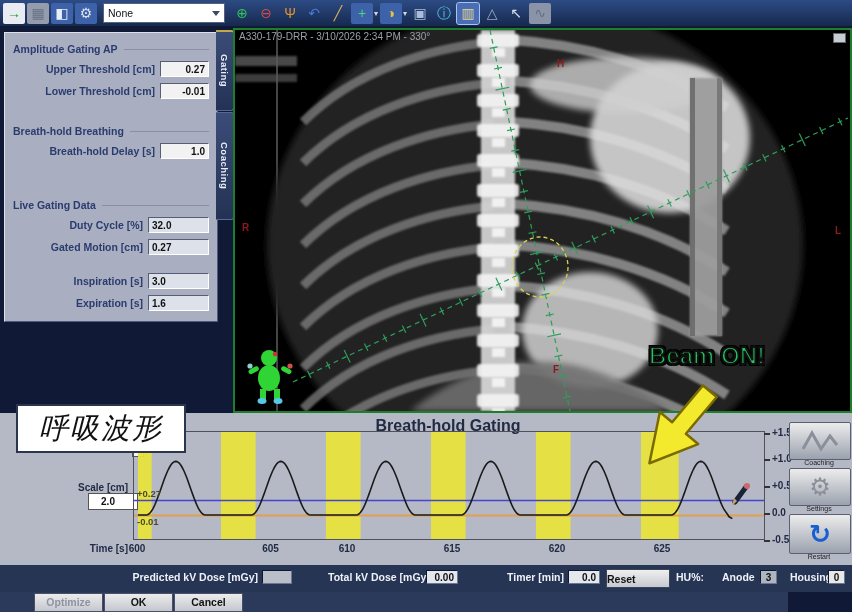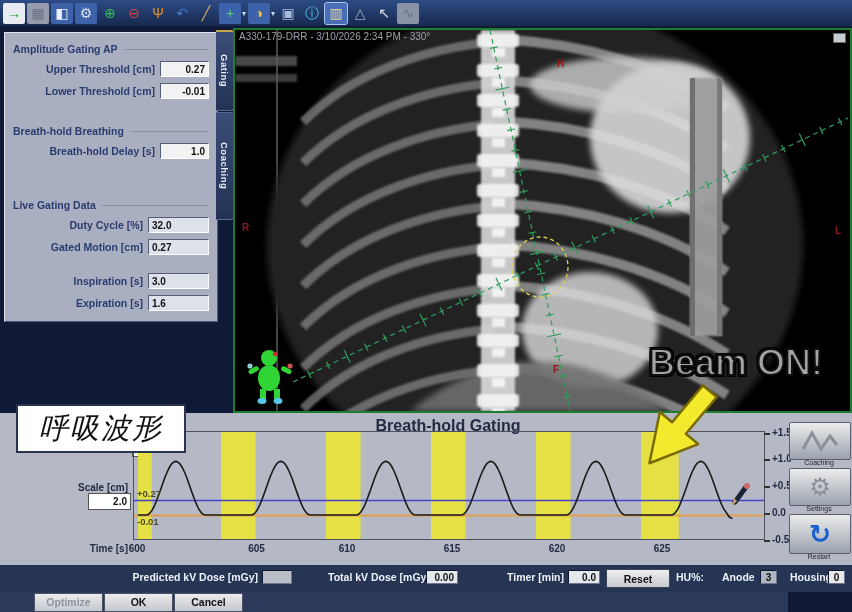--- a/index.html
+++ b/index.html
@@ -39,68 +39,72 @@
     writing-mode:vertical-rl;font-size:9.5px;font-weight:bold;letter-spacing:.5px;
     display:flex;align-items:center;justify-content:center;cursor:pointer;}
   .vtab.t1{top:4px;height:78px;border-top:2px solid #c3a94e;}
   .vtab.t2{top:86px;height:106px;}
   
   .viewer{position:absolute;left:233px;top:28px;width:619px;height:385px;box-sizing:border-box;
     background:#000;border:2px solid #1d7e2d;}
   .v-header{position:absolute;left:4px;top:1px;font-size:10px;color:#9aa0a8;z-index:5;}
   .v-min{position:absolute;right:4px;top:3px;width:11px;height:8px;background:#c8ccd4;border:1px solid #666;z-index:6;cursor:pointer;}
   .orient{position:absolute;font-size:10px;font-weight:bold;color:#8c1a1a;z-index:5;}
-  .beam{position:absolute;left:398px;top:312px;z-index:7;font-size:36px;font-weight:bold;color:#a3a3a3;
+  .beam{position:absolute;left:398px;top:312px;z-index:7;font-size:24px;font-weight:bold;color:#22c55e;
     -webkit-text-stroke:2px #101010;text-shadow:2px 2px 0 #000,-2px 2px 0 #000,2px -2px 0 #000,-2px -2px 0 #000;white-space:nowrap;padding-left:16px;}
   
   .chart-sec{position:absolute;left:0;top:413px;width:852px;height:152px;background:#b5b9c6;}
   .c-title{position:absolute;left:133px;top:4px;width:630px;text-align:center;font-size:16px;font-weight:bold;color:#222b44;}
   .plot{position:absolute;left:133px;top:18px;width:630px;height:107px;border:1px solid #50505c;box-sizing:content-box;}
   .c-lab{position:absolute;font-size:10px;font-weight:bold;color:#222b44;}
   .r-al{text-align:right;}
   .chk{position:absolute;left:132px;top:32px;width:10px;height:10px;background:#f4f4f4;border:1px solid #555;}
   .scale-in{position:absolute;left:88px;top:80px;width:38px;height:15px;background:#fff;border:1px solid #555;
-    font-size:10px;font-weight:bold;color:#111;text-align:right;padding-right:3px;line-height:15px;}
+    font-size:10px;font-weight:bold;color:#111;text-align:center;padding-right:10px;line-height:15px;}
   .xtick{position:absolute;top:130px;font-size:10px;font-weight:bold;color:#222b44;transform:translateX(-50%);}
   .ytick{position:absolute;font-size:10px;font-weight:bold;color:#222b44;}
   .ydash{position:absolute;width:6px;height:2px;background:#333;}
   .thlab{position:absolute;font-size:9.5px;font-weight:bold;color:#4a4a28;}
   
   .sbtn{position:absolute;left:789px;width:60px;background:linear-gradient(#ececec,#9ba2ae);
     border:1px solid #5a6072;border-radius:2px;display:flex;align-items:center;justify-content:center;cursor:pointer;}
   .sbtn-lab{position:absolute;left:789px;width:60px;text-align:center;font-size:7px;color:#222;}
   
   .anno{position:absolute;left:16px;top:404px;width:166px;height:45px;background:#fff;border:2px solid #2a3550;
     z-index:40;display:flex;align-items:center;justify-content:center;font-size:29px;color:#111;letter-spacing:2px;font-style:italic;}
   .arrow-wrap{position:absolute;left:648px;top:378px;width:62px;height:100px;transform:rotate(40deg);z-index:30;}
   .pencil{position:absolute;left:729px;top:482px;z-index:25;}
   
   .statusbar{position:absolute;left:0;top:565px;width:852px;height:27px;background:#263554;}
   .sb-lab{position:absolute;font-size:10.5px;font-weight:bold;color:#eef1f7;white-space:nowrap;}
   .sb-field{position:absolute;height:14px;font-size:10px;font-weight:bold;color:#111;box-sizing:border-box;
     border-top:1px solid #10182e;border-left:1px solid #10182e;border-bottom:1px solid #6a7694;border-right:1px solid #6a7694;}
   .reset-btn{position:absolute;left:606px;top:4px;width:62px;height:17px;background:linear-gradient(#efefef,#c6c9d0);
-    border:1px solid #3c4458;font-size:10.5px;font-weight:bold;color:#111;display:flex;align-items:center;justify-content:center;cursor:pointer;}
+    border:1px solid #3c4458;font-size:10.5px;font-weight:bold;color:#111;display:flex;align-items:center;justify-content:flex-start;cursor:pointer;}
   .footer{position:absolute;left:0;top:592px;width:788px;height:20px;background:#2b3a5a;display:flex;align-items:center;}
   .fbtn{width:67px;height:17px;margin-right:1px;background:linear-gradient(#ececec,#c4c7ce);border:1px solid #4a5068;
     font-size:10.5px;font-weight:bold;color:#111;display:flex;align-items:center;justify-content:center;cursor:pointer;}
   .fbtn.disabled{color:#8d93a0;cursor:default;}
 </style>
 </head>
 <body>
 
 <div class="app">
 
   <div class="toolbar">
     <span id="tb-a" style="display:flex;">
         <div class="tool-tile" style="background: rgb(232, 236, 242); color: rgb(29, 163, 50);">→</div>
         <div class="tool-tile" style="background: rgb(148, 156, 174); color: rgb(106, 114, 133);">▦</div>
         <div class="tool-tile" style="background: rgb(61, 98, 170); color: rgb(232, 238, 248);">◧</div>
         <div class="tool-tile" style="background: rgb(61, 98, 170); color: rgb(221, 227, 238);">⚙</div>
       </span>
+    <div class="combo">
+      <span>None</span>
+      <span class="caret"></span>
+    </div>
     <span id="tb-b" style="display:flex;">
         <div class="tool-tile" style="background: transparent; color: rgb(53, 192, 90);">⊕</div>
         <div class="tool-tile" style="background: transparent; color: rgb(216, 72, 72);">⊖</div>
         <div class="tool-tile" style="background: transparent; color: rgb(224, 144, 48);">Ψ</div>
         <div class="tool-tile" style="background: transparent; color: rgb(74, 122, 216);">↶</div>
         <div class="tool-tile" style="background: transparent; color: rgb(216, 176, 96);">╱</div>
         <div class="tool-tile" style="background: rgb(61, 98, 170); color: rgb(72, 216, 120);">+</div>
         <span class="tool-dd">▾</span>
         <div class="tool-tile" style="background: rgb(61, 98, 170); color: rgb(232, 192, 64);">◑</div>
         <span class="tool-dd">▾</span>
@@ -327,21 +331,21 @@
           <rect x="296.95000000000095" y="0" width="34.64999999999952" height="107" fill="#e8e13c" opacity="0.95"></rect>
           <rect x="401.95000000000095" y="0" width="34.64999999999952" height="107" fill="#e8e13c" opacity="0.95"></rect>
           <rect x="506.95000000000095" y="0" width="37.799999999999045" height="107" fill="#e8e13c" opacity="0.95"></rect>
           <line x1="0" y1="68.48" x2="630" y2="68.48" stroke="#4444cc" stroke-width="1.6"></line>
           <line x1="0" y1="83.46000000000001" x2="630" y2="83.46000000000001" stroke="#e0a050" stroke-width="2"></line>
           <polyline points="4,82.925 5.049999999999045,82.925 6.09999999999809,82.925 7.149999999997135,82.925 8.19999999999618,82.925 9.249999999995225,82.925 10.29999999999427,82.925 11.349999999993315,82.925 12.39999999999236,82.925 13.449999999991405,82.75680161464685 14.49999999999045,82.25432165086956 15.549999999989495,81.42387908575832 16.59999999998854,80.27591721640334 17.649999999987585,78.82487232937476 18.69999999998663,77.08899215604278 19.749999999985675,75.09010639676814 20.79999999998472,72.8533521997542 21.849999999983766,70.40685804682339 22.89999999998281,67.78139002143772 23.949999999981856,65.00996490734839 24.9999999999809,62.12743498338331 26.049999999979946,59.170049735819106 27.09999999997899,56.175000000058695 28.149999999978036,53.17995026429755 29.19999999997708,50.22256501673114 30.249999999976126,47.34003509276242 31.29999999997517,44.56860997866805 32.349999999974216,41.943141953276005 33.39999999997326,39.496647800337584 34.449999999972306,37.25989360331487 35.49999999997135,35.261007844030416 36.549999999970396,33.5251276706877 37.59999999996944,32.074082783647604 38.649999999968486,30.92612091428047 39.69999999996753,30.09567834915657 40.749999999966576,29.593198385366307 41.79999999996562,29.425 42.849999999964666,29.593198385344603 43.89999999996371,30.095678349113438 44.949999999962756,30.92612091421645 45.9999999999618,32.0740827835635 47.049999999960846,33.525127670584574 48.09999999995989,35.26100784390957 49.149999999958936,37.25989360317781 50.19999999995798,39.49664780018603 51.249999999957026,41.94314195311188 52.29999999995607,44.568609978493406 53.349999999955116,47.340035092579456 54.39999999995416,50.22256501654216 55.44999999995321,53.17995026410494 56.49999999995225,56.17499999986485 57.5499999999513,59.17004973562647 58.59999999995034,62.127434983194334 59.64999999994939,65.00996490716543 60.69999999994843,67.78139002126309 61.74999999994748,70.40685804665928 62.79999999994652,72.85335219960267 63.84999999994557,75.09010639663109 64.89999999994461,77.08899215592193 65.94999999994366,78.82487232927164 66.9999999999427,80.27591721631924 68.04999999994175,81.4238790856943 69.09999999994079,82.25432165082643 70.14999999993984,82.75680161462513 71.19999999993888,82.925 72.24999999993793,82.925 73.29999999993697,82.925 74.34999999993602,82.925 75.39999999993506,82.925 76.44999999993411,82.925 77.49999999993315,82.925 78.5499999999322,82.925 79.59999999993124,82.925 80.64999999993029,82.925 81.69999999992933,82.925 82.74999999992838,82.925 83.79999999992742,82.925 84.84999999992647,82.925 85.89999999992551,82.925 86.94999999992456,82.925 87.9999999999236,82.925 89.04999999992265,82.925 90.09999999992169,82.925 91.14999999992074,82.925 92.19999999991978,82.925 93.24999999991883,82.925 94.29999999991787,82.925 95.34999999991692,82.925 96.39999999991596,82.925 97.44999999991501,82.925 98.49999999991405,82.925 99.5499999999131,82.925 100.59999999991214,82.925 101.64999999991119,82.925 102.69999999991023,82.925 103.74999999990928,82.925 104.79999999990832,82.925 105.84999999990737,82.925 106.89999999990641,82.925 107.94999999990546,82.925 108.9999999999045,82.925 110.04999999990355,82.925 111.0999999999026,82.925 112.14999999990164,82.925 113.19999999990068,82.925 114.24999999989973,82.925 115.29999999989877,82.925 116.34999999989782,82.925 117.39999999989686,82.925 118.44999999989591,82.7568016146774 119.49999999989495,82.2543216509303 120.549999999894,81.42387908584845 121.59999999989304,80.27591721652178 122.64999999989209,78.82487232951999 123.69999999989113,77.08899215621297 124.74999999989018,75.09010639696115 125.79999999988922,72.85335219996763 126.84999999988827,70.40685804705451 127.89999999988731,67.78139002168368 128.94999999988636,65.00996490760605 129.9999999998854,62.12743498364944 131.04999999988445,59.17004973609036 132.0999999998835,56.175000000331664 133.14999999988254,53.17995026456881 134.19999999988158,50.222565016997265 135.24999999988063,47.34003509302007 136.29999999987967,44.568609978913976 137.34999999987872,41.94314195350713 138.39999999987776,39.496647800550996 139.4499999998768,37.25989360350789 140.49999999987585,35.26100784420061 141.5499999998749,33.52512767083293 142.59999999987394,32.07408278376604 143.649999999873,30.926120914370628 144.69999999987203,30.095678349217312 145.74999999987108,29.593198385396875 146.79999999987012,29.425 147.84999999986917,29.593198385314047 148.89999999986821,30.0956783490527 149.94999999986726,30.9261209141263 150.9999999998663,32.074082783445064 152.04999999986535,33.52512767043935 153.0999999998644,35.26100784373937 154.14999999986344,37.259893602984796 155.19999999986248,39.496647799972614 156.24999999986153,41.943141952880744 157.29999999986057,44.56860997824746 158.34999999985962,47.34003509232181 159.39999999985866,50.222565016276036 160.4499999998577,53.17995026383369 161.49999999985675,56.17499999959188 162.5499999998558,59.17004973535523 163.59999999985484,62.127434982928214 164.6499999998539,65.00996490690778 165.69999999985293,67.78139002101716 166.74999999985198,70.40685804642816 167.79999999985102,72.85335219938925 168.84999999985007,75.09010639643806 169.89999999984911,77.08899215575173 170.94999999984816,78.8248723291264 171.9999999998472,80.2759172162008 173.04999999984625,81.42387908560413 174.0999999998453,82.25432165076568 175.14999999984434,82.75680161459458 176.19999999984339,82.925 177.24999999984243,82.925 178.29999999984148,82.925 179.34999999984052,82.925 180.39999999983957,82.925 181.4499999998386,82.925 182.49999999983766,82.925 183.5499999998367,82.925 184.59999999983575,82.925 185.6499999998348,82.925 186.69999999983384,82.925 187.74999999983288,82.925 188.79999999983193,82.925 189.84999999983097,82.925 190.89999999983002,82.925 191.94999999982906,82.925 192.9999999998281,82.925 194.04999999982715,82.925 195.0999999998262,82.925 196.14999999982524,82.925 197.19999999982429,82.925 198.24999999982333,82.925 199.29999999982238,82.925 200.34999999982142,82.925 201.39999999982047,82.925 202.4499999998195,82.925 203.49999999981856,82.925 204.5499999998176,82.925 205.59999999981665,82.925 206.6499999998157,82.925 207.69999999981474,82.925 208.74999999981378,82.925 209.79999999981283,82.925 210.84999999981187,82.925 211.89999999981092,82.925 212.94999999980996,82.925 213.999999999809,82.925 215.04999999980805,82.925 216.0999999998071,82.925 217.14999999980614,82.925 218.1999999998052,82.925 219.24999999980423,82.925 220.29999999980328,82.925 221.34999999980232,82.925 222.39999999980137,82.925 223.4499999998004,82.75680161470797 224.49999999979946,82.25432165099105 225.5499999997985,81.42387908593861 226.59999999979755,80.27591721664021 227.6499999997966,78.82487232966521 228.69999999979564,77.08899215638317 229.74999999979468,75.09010639715417 230.79999999979373,72.85335220018104 231.84999999979277,70.40685804728565 232.89999999979182,67.7813900219296 233.94999999979086,65.0099649078637 234.9999999997899,62.12743498391557 236.04999999978895,59.17004973636161 237.099999999788,56.17500000060464 238.14999999978704,53.17995026484006 239.1999999997861,50.22256501726339 240.24999999978513,47.34003509327772 241.29999999978418,44.568609979159916 242.34999999978322,41.94314195373827 243.39999999978227,39.496647800764414 244.4499999997813,37.2598936037009 245.49999999978036,35.26100784437081 246.5499999997794,33.525127670978165 247.59999999977845,32.07408278388448 248.6499999997775,30.92612091446079 249.69999999977654,30.095678349278053 250.74999999977558,29.593198385427435 251.79999999977463,29.425 252.84999999977367,29.59319838528348 253.89999999977272,30.09567834899196 254.94999999977176,30.92612091403614 255.9999999997708,32.074082783326624 257.04999999976985,33.52512767029412 258.0999999997689,35.261007843569175 259.14999999976794,37.25989360279178 260.199999999767,39.496647799759195 261.24999999976603,41.94314195264962 262.2999999997651,44.56860997800152 263.3499999997641,47.34003509206416 264.39999999976317,50.22256501600992 265.4499999997622,53.17995026356244 266.49999999976126,56.17499999931892 267.5499999997603,59.170049735083985 268.59999999975935,62.12743498266209 269.6499999997584,65.00996490665013 270.69999999975744,67.78139002077121 271.7499999997565,70.406858046197 272.7999999997555,72.85335219917582 273.8499999997546,75.09010639624503 274.8999999997536,77.08899215558152 275.94999999975266,78.82487232898117 276.9999999997517,80.27591721608236 278.04999999975075,81.42387908551397 279.0999999997498,82.25432165070494 280.14999999974884,82.75680161456401 281.1999999997479,82.925 282.24999999974693,82.925 283.299999999746,82.925 284.349999999745,82.925 285.39999999974407,82.925 286.4499999997431,82.925 287.49999999974216,82.925 288.5499999997412,82.925 289.59999999974025,82.925 290.6499999997393,82.925 291.69999999973834,82.925 292.7499999997374,82.925 293.79999999973643,82.925 294.8499999997355,82.925 295.8999999997345,82.925 296.94999999973356,82.925 297.9999999997326,82.925 299.04999999973165,82.925 300.0999999997307,82.925 301.14999999972974,82.925 302.1999999997288,82.925 303.24999999972783,82.925 304.2999999997269,82.925 305.3499999997259,82.925 306.39999999972497,82.925 307.449999999724,82.925 308.49999999972306,82.925 309.5499999997221,82.925 310.59999999972115,82.925 311.6499999997202,82.925 312.69999999971924,82.925 313.7499999997183,82.925 314.79999999971733,82.925 315.8499999997164,82.925 316.8999999997154,82.925 317.94999999971446,82.925 318.9999999997135,82.925 320.04999999971255,82.925 321.0999999997116,82.925 322.14999999971064,82.925 323.1999999997097,82.925 324.24999999970873,82.925 325.2999999997078,82.925 326.3499999997068,82.925 327.39999999970587,82.925 328.4499999997049,82.75680161473854 329.49999999970396,82.25432165105177 330.549999999703,81.42387908602876 331.59999999970205,80.27591721675864 332.6499999997011,78.82487232981045 333.69999999970014,77.08899215655336 334.7499999996992,75.0901063973472 335.79999999969823,72.85335220039445 336.8499999996973,70.40685804751679 337.8999999996963,67.78139002217554 338.94999999969536,65.00996490812135 339.9999999996944,62.12743498418169 341.04999999969345,59.17004973663287 342.0999999996925,56.1750000008776 343.14999999969154,53.179950265111316 344.1999999996906,50.22256501752952 345.24999999968963,47.34003509353537 346.2999999996887,44.56860997940585 347.3499999996877,41.943141953969395 348.39999999968677,39.496647800977826 349.4499999996858,37.25989360389393 350.49999999968486,35.261007844541005 351.5499999996839,33.525127671123386 352.59999999968295,32.07408278400291 353.649999999682,30.92612091455094 354.69999999968104,30.09567834933879 355.7499999996801,29.593198385457995 356.79999999967913,29.425 357.8499999996782,29.59319838525292 358.8999999996772,30.09567834893121 359.94999999967627,30.926120913945983 360.9999999996753,32.07408278320819 362.04999999967436,33.52512767014889 363.0999999996734,35.261007843398986 364.14999999967245,37.25989360259876 365.1999999996715,39.496647799545784 366.24999999967054,41.94314195241849 367.2999999996696,44.56860997775559 368.3499999996686,47.34003509180652 369.39999999966767,50.222565015743804 370.4499999996667,53.17995026329119 371.49999999966576,56.17499999904593 372.5499999996648,59.17004973481271 373.59999999966385,62.12743498239595 374.6499999996629,65.00996490639248 375.69999999966194,67.78139002052528 376.749999999661,70.40685804596588 377.79999999966003,72.85335219896241 378.8499999996591,75.09010639605202 379.8999999996581,77.08899215541135 380.94999999965717,78.82487232883594 381.9999999996562,80.27591721596391 383.04999999965526,81.4238790854238 384.0999999996543,82.25432165064419 385.14999999965335,82.75680161453344 386.1999999996524,82.925 387.24999999965144,82.925 388.2999999996505,82.925 389.3499999996495,82.925 390.39999999964857,82.925 391.4499999996476,82.925 392.49999999964666,82.925 393.5499999996457,82.925 394.59999999964475,82.925 395.6499999996438,82.925 396.69999999964284,82.925 397.7499999996419,82.925 398.79999999964093,82.925 399.84999999964,82.925 400.899999999639,82.925 401.94999999963807,82.925 402.9999999996371,82.925 404.04999999963616,82.925 405.0999999996352,82.925 406.14999999963425,82.925 407.1999999996333,82.925 408.24999999963234,82.925 409.2999999996314,82.925 410.3499999996304,82.925 411.3999999996295,82.925 412.4499999996285,82.925 413.49999999962756,82.925 414.5499999996266,82.925 415.59999999962565,82.925 416.6499999996247,82.925 417.69999999962374,82.925 418.7499999996228,82.925 419.79999999962183,82.925 420.8499999996209,82.925 421.8999999996199,82.925 422.94999999961897,82.925 423.999999999618,82.925 425.04999999961706,82.925 426.0999999996161,82.925 427.14999999961515,82.925 428.1999999996142,82.925 429.24999999961324,82.925 430.2999999996123,82.925 431.3499999996113,82.925 432.3999999996104,82.925 433.4499999996094,82.75680161476909 434.49999999960846,82.25432165111252 435.5499999996075,81.42387908611893 436.59999999960655,80.27591721687709 437.6499999996056,78.82487232995568 438.69999999960464,77.08899215672356 439.7499999996037,75.09010639754023 440.79999999960273,72.85335220060789 441.8499999996018,70.40685804774792 442.8999999996008,67.78139002242148 443.94999999959987,65.009964908379 444.9999999995989,62.127434984447824 446.04999999959796,59.17004973690411 447.099999999597,56.17500000115058 448.14999999959605,53.17995026538257 449.1999999995951,50.222565017795645 450.24999999959414,47.34003509379302 451.2999999995932,44.5686099796518 452.3499999995922,41.94314195420053 453.3999999995913,39.49664780119124 454.4499999995903,37.25989360408695 455.49999999958936,35.261007844711195 456.5499999995884,33.52512767126861 457.59999999958745,32.07408278412136 458.6499999995865,30.926120914641103 459.69999999958554,30.095678349399535 460.7499999995846,29.59319838548856 461.79999999958363,29.425 462.8499999995827,29.593198385222355 463.8999999995817,30.09567834887047 464.94999999958077,30.92612091385583 465.9999999995798,32.07408278308975 467.04999999957886,33.52512767000366 468.0999999995779,35.26100784322878 469.14999999957695,37.25989360240573 470.199999999576,39.49664779933237 471.24999999957504,41.94314195218737 472.2999999995741,44.56860997750966 473.34999999957313,47.34003509154885 474.3999999995722,50.222565015477656 475.4499999995712,53.17995026301992 476.49999999957026,56.17499999877297 477.5499999995693,59.17004973454146 478.59999999956835,62.12743498212982 479.6499999995674,65.00996490613484 480.69999999956644,67.78139002027933 481.7499999995655,70.40685804573475 482.79999999956453,72.853352198749 483.8499999995636,75.09010639585901 484.8999999995626,77.08899215524114 485.94999999956167,78.82487232869073 486.9999999995607,80.2759172158455 488.04999999955976,81.42387908533367 489.0999999995588,82.25432165058345 490.14999999955785,82.75680161450288 491.1999999995569,82.925 492.24999999955594,82.925 493.299999999555,82.925 494.34999999955403,82.925 495.3999999995531,82.925 496.4499999995521,82.925 497.49999999955116,82.925 498.5499999995502,82.925 499.59999999954925,82.925 500.6499999995483,82.925 501.69999999954734,82.925 502.7499999995464,82.925 503.79999999954543,82.925 504.8499999995445,82.925 505.8999999995435,82.925 506.94999999954257,82.925 507.9999999995416,82.925 509.04999999954066,82.925 510.0999999995397,82.925 511.14999999953875,82.925 512.1999999995378,82.925 513.2499999995368,82.925 514.2999999995359,82.925 515.3499999995349,82.925 516.399999999534,82.925 517.449999999533,82.925 518.4999999995321,82.925 519.5499999995311,82.925 520.5999999995302,82.925 521.6499999995292,82.925 522.6999999995282,82.925 523.7499999995273,82.925 524.7999999995263,82.925 525.8499999995254,82.925 526.8999999995244,82.925 527.9499999995235,82.925 528.9999999995225,82.925 530.0499999995216,82.925 531.0999999995206,82.925 532.1499999995197,82.925 533.1999999995187,82.925 534.2499999995177,82.925 535.2999999995168,82.925 536.3499999995158,82.925 537.3999999995149,82.925 538.4499999995139,82.75680161479966 539.499999999513,82.25432165117326 540.549999999512,81.42387908620908 541.599999999511,80.27591721699552 542.6499999995101,78.8248723301009 543.6999999995091,77.08899215689374 544.7499999995082,75.09010639773324 545.7999999995072,72.85335220082129 546.8499999995063,70.40685804797904 547.8999999995053,67.78139002266741 548.9499999995044,65.00996490863666 549.9999999995034,62.12743498471394 551.0499999995025,59.17004973717536 552.0999999995015,56.17500000142355 553.1499999995006,53.17995026565382 554.1999999994996,50.222565018061765 555.2499999994986,47.34003509405067 556.2999999994977,44.568609979897744 557.3499999994967,41.94314195443167 558.3999999994958,39.496647801404656 559.4499999994948,37.25989360427997 560.4999999994939,35.26100784488139 561.5499999994929,33.52512767141384 562.599999999492,32.074082784239785 563.649999999491,30.926120914731257 564.69999999949,30.095678349460282 565.7499999994891,29.593198385519123 566.7999999994881,29.425 567.8499999994872,29.593198385191787 568.8999999994862,30.09567834880973 569.9499999994853,30.926120913765676 570.9999999994843,32.07408278297132 572.0499999994834,33.525127669858435 573.0999999994824,35.2610078430586 574.1499999994815,37.25989360221272 575.1999999994805,39.49664779911894 576.2499999994795,41.943141951956214 577.2999999994786,44.568609977263726 578.3499999994776,47.340035091291206 579.3999999994767,50.222565015211536 580.4499999994757,53.17995026274867 581.4999999994748,56.174999998500006 582.5499999994738,59.170049734270215 583.5999999994729,62.1274349818637 584.6499999994719,65.00996490587718 585.699999999471,67.78139002003341 586.74999999947,70.40685804550363 587.799999999469,72.85335219853557 588.8499999994681,75.09010639566598 589.8999999994671,77.08899215507095 595.1499999999995,84.7975 598.299999999999,86.67" fill="none" stroke="#1a1a1a" stroke-width="1.6"></polyline>
         </svg>
     </div>
     <div id="chart-extra" style="position:absolute;left:0;top:0;width:852px;height:152px;pointer-events:none;">
         <div class="xtick" style="left:137px;">600</div>
-        <div class="xtick" style="left:238px;padding-left:37px;">605</div>
+        <div class="xtick" style="left:252px;padding-left:37px;">605</div>
         <div class="xtick" style="left:347px;">610</div>
         <div class="xtick" style="left:452px;">615</div>
         <div class="xtick" style="left:557px;">620</div>
         <div class="xtick" style="left:662px;">625</div>
         <div class="ydash" style="left:764px;top:19.675000000000004px;"></div>
         <div class="ytick" style="left:772px;top:13.675000000000004px;">+1.5</div>
         <div class="ydash" style="left:764px;top:46.425px;"></div>
         <div class="ytick" style="left:772px;top:40.425px;">+1.0</div>
         <div class="ydash" style="left:764px;top:73.17500000000001px;"></div>
         <div class="ytick" style="left:772px;top:67.17500000000001px;">+0.5</div>

